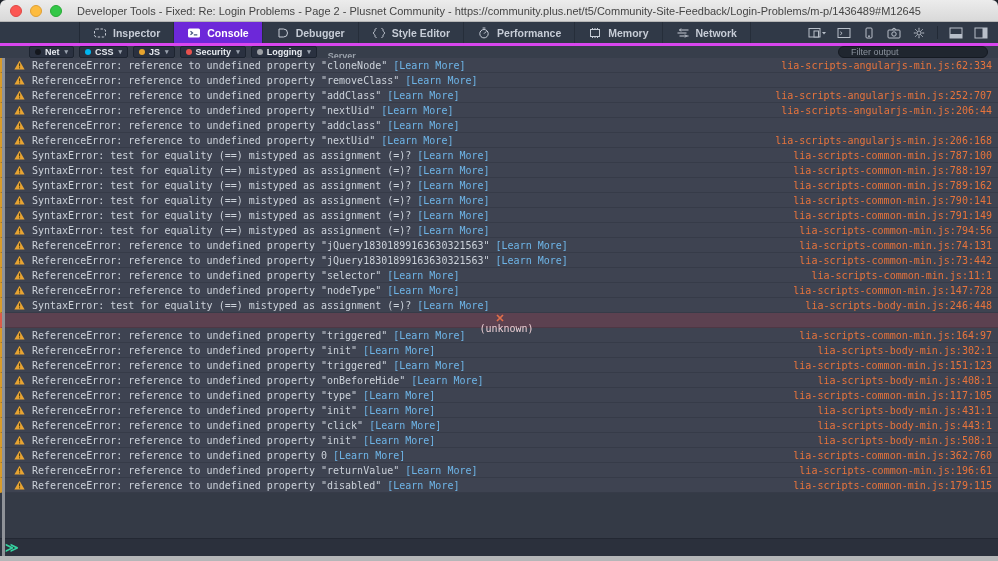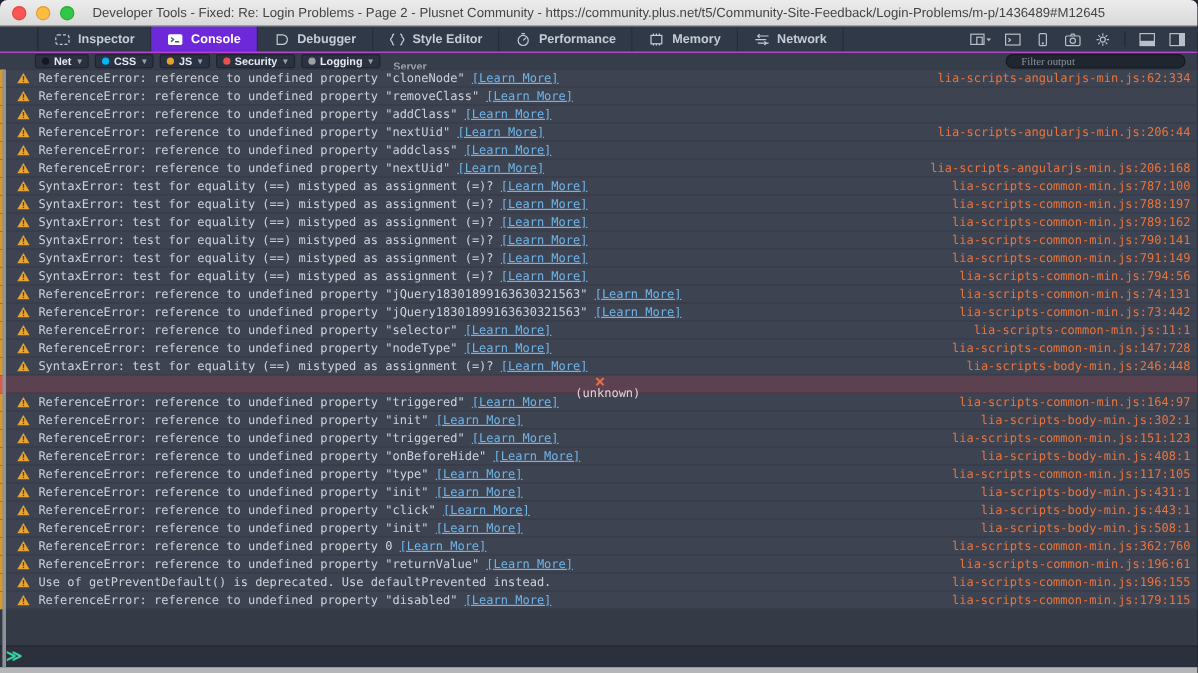--- a/index.html
+++ b/index.html
@@ -10,49 +10,49 @@
   
   .titlebar { height:22px; background:linear-gradient(#ececec,#d9d9d9); display:flex; align-items:center; position:relative; border-bottom:1px solid #b6b6b6; flex:0 0 auto; }
   .lights { display:flex; gap:8px; margin-left:10px; position:absolute; }
   .light { width:12px; height:12px; border-radius:50%; }
   .light.red { background:#fc5753; border:1px solid #df4744; }
   .light.yellow { background:#fdbc40; border:1px solid #de9f34; }
   .light.green { background:#33c748; border:1px solid #27aa35; }
   .title { width:100%; text-align:center; font-size:11px; color:#444; white-space:nowrap; }
 
   
-  .tabbar { height:21px; background:#303947; display:flex; align-items:stretch; flex:0 0 auto; color:#c6ccd6; }
+  .tabbar { height:21px; background:#303947; display:flex; align-items:stretch; flex:0 0 auto; color:#c6ccd6;padding-left:48px; }
   .pickerbtn { width:32px; display:flex; align-items:center; justify-content:center; border-right:1px solid #222a36; color:#cfd4dc; }
   .tab { display:flex; align-items:center; gap:6px; padding:0 13px; font-size:10.5px; font-weight:bold; border-right:1px solid #262e3a; cursor:default; }
   .tab .ticon svg { display:block; }
   .tab.active { background:#6d28d9; color:#fff; }
   .tabspacer { flex:1; }
   .rico { display:flex; align-items:center; gap:11px; padding-right:10px; color:#b8bfc9; }
   .rico .ibtn { display:flex; align-items:center; }
   .rico .divider { width:1px; height:13px; background:#222a36; }
   .caret { font-size:7px; color:#9aa2ae; margin-left:1px; }
 
   
-  .filterbar { height:15px; background:#373e4b; border-top:1px solid #d946ef; display:flex; align-items:center; padding:0 4px; gap:5px; flex:0 0 auto; }
+  .filterbar { height:15px; background:#373e4b; border-top:3px solid #d946ef; display:flex; padding:0 4px; gap:5px; flex:0 0 auto; }
   .trashbtn { width:20px; display:flex; justify-content:center; color:#aeb5bf; }
   .fbtn { display:flex; align-items:center; gap:4px; height:12px; padding:0 5px; border-radius:2px; font-size:9px; font-weight:bold; color:#e7eaef; background:transparent; border:1px solid transparent; }
   .fbtn.pressed { background:#2a3140; border:1px solid #1d2430; box-shadow:0 1px 0 rgba(255,255,255,.05); }
   .fbtn .dot { width:6px; height:6px; border-radius:50%; }
   .fbtn.dim { color:#9aa1ab;flex-direction:column; }
   .fspacer { flex:1; }
   .filterpill { display:flex; align-items:center; gap:4px; width:150px; height:12px; border-radius:8px; background:#20262f; border:1px solid #151a22; padding:0 8px; margin-right:6px; color:#8a919c; }
-  .filterpill input { flex:1; background:transparent; border:none; outline:none; font-size:9px; color:#cfd4dc; font-family:Liberation Serif, serif; }
+  .filterpill input { flex:1; background:transparent; border:none; outline:none; font-size:9px; color:#cfd4dc; font-family:Liberation Sans, sans-serif; }
   .filterpill input::placeholder { color:#8a919c; }
 
   
   .output { flex:0 0 auto; height:480px; background:#343a46; font-family:"DejaVu Sans Mono", monospace; font-size:10px; }
   .row { display:flex; align-items:center; height:15px; background:#3e4351; border-left:4px solid #d89b2b; border-bottom:1px solid #363b48; padding:0 6px 0 7px; color:#ccd2da; }
   .row .micon { flex:0 0 auto; margin:0 7px 0 3px; display:flex; }
   .row .msg { flex:1 1 auto; white-space:nowrap; overflow:hidden; }
-  .row .lm { color:#6eb5e8; text-decoration:underline; margin-left:6px; cursor:pointer;margin-top:40px; }
+  .row .lm { color:#6eb5e8; margin-left:6px; cursor:pointer;margin-top:40px; }
   .row .src { flex:0 0 auto; margin-left:10px; color:#e8743c; text-decoration:none; cursor:pointer; }
   .row.error { background:#5c4150; border-left-color:#db5c4a; border-bottom-color:#4e3744; color:#eedbde;flex-direction:column; }
   .row.error .src { color:#eccfd4; cursor:default; }
 
   
   .jsinput { flex:0 0 auto; height:18px; background:#2b303c; border-top:1px solid #232833; display:flex; align-items:center; padding-left:5px; }
   .prompt { color:#35d3a0; font-family:"DejaVu Sans Mono", monospace; font-size:13px; font-weight:bold; line-height:1; }
   .jsinput input { flex:1; background:transparent; border:none; outline:none; color:#d7dbe2; font-family:"DejaVu Sans Mono", monospace; font-size:10px; margin-left:6px; }
 
   
@@ -256,20 +256,21 @@
       </div>
       <div class="row warning">
         <span class="micon">
           <svg width="11" height="10" viewBox="0 0 11 10" fill="none" stroke="currentColor" stroke-width="1">
             <path d="M5.5 .8L10.6 9.4H.4z" fill="#e7a432" stroke="none"></path>
             <rect x="5" y="3.4" width="1.1" height="3.1" fill="#54400f" stroke="none"></rect>
             <rect x="5" y="7.3" width="1.1" height="1.1" fill="#54400f" stroke="none"></rect>
           </svg>
         </span>
         <span class="msg"><span>ReferenceError: reference to undefined property "addClass"</span><a class="lm">[Learn More]</a></span>
+        <a class="src">lia-scripts-angularjs-min.js:252:707</a>
       </div>
       <div class="row warning">
         <span class="micon">
           <svg width="11" height="10" viewBox="0 0 11 10" fill="none" stroke="currentColor" stroke-width="1">
             <path d="M5.5 .8L10.6 9.4H.4z" fill="#e7a432" stroke="none"></path>
             <rect x="5" y="3.4" width="1.1" height="3.1" fill="#54400f" stroke="none"></rect>
             <rect x="5" y="7.3" width="1.1" height="1.1" fill="#54400f" stroke="none"></rect>
           </svg>
         </span>
         <span class="msg"><span>ReferenceError: reference to undefined property "nextUid"</span><a class="lm">[Learn More]</a></span>
@@ -528,31 +529,20 @@
       <div class="row warning">
         <span class="micon">
           <svg width="11" height="10" viewBox="0 0 11 10" fill="none" stroke="currentColor" stroke-width="1">
             <path d="M5.5 .8L10.6 9.4H.4z" fill="#e7a432" stroke="none"></path>
             <rect x="5" y="3.4" width="1.1" height="3.1" fill="#54400f" stroke="none"></rect>
             <rect x="5" y="7.3" width="1.1" height="1.1" fill="#54400f" stroke="none"></rect>
           </svg>
         </span>
         <span class="msg"><span>ReferenceError: reference to undefined property "returnValue"</span><a class="lm">[Learn More]</a></span>
         <a class="src">lia-scripts-common-min.js:196:61</a>
-      </div>
-      <div class="row warning">
-        <span class="micon">
-          <svg width="11" height="10" viewBox="0 0 11 10" fill="none" stroke="currentColor" stroke-width="1">
-            <path d="M5.5 .8L10.6 9.4H.4z" fill="#e7a432" stroke="none"></path>
-            <rect x="5" y="3.4" width="1.1" height="3.1" fill="#54400f" stroke="none"></rect>
-            <rect x="5" y="7.3" width="1.1" height="1.1" fill="#54400f" stroke="none"></rect>
-          </svg>
-        </span>
-        <span class="msg"><span>Use of getPreventDefault() is deprecated. Use defaultPrevented instead.</span></span>
-        <a class="src">lia-scripts-common-min.js:196:155</a>
       </div>
       <div class="row warning">
         <span class="micon">
           <svg width="11" height="10" viewBox="0 0 11 10" fill="none" stroke="currentColor" stroke-width="1">
             <path d="M5.5 .8L10.6 9.4H.4z" fill="#e7a432" stroke="none"></path>
             <rect x="5" y="3.4" width="1.1" height="3.1" fill="#54400f" stroke="none"></rect>
             <rect x="5" y="7.3" width="1.1" height="1.1" fill="#54400f" stroke="none"></rect>
           </svg>
         </span>
         <span class="msg"><span>ReferenceError: reference to undefined property "disabled"</span><a class="lm">[Learn More]</a></span>

